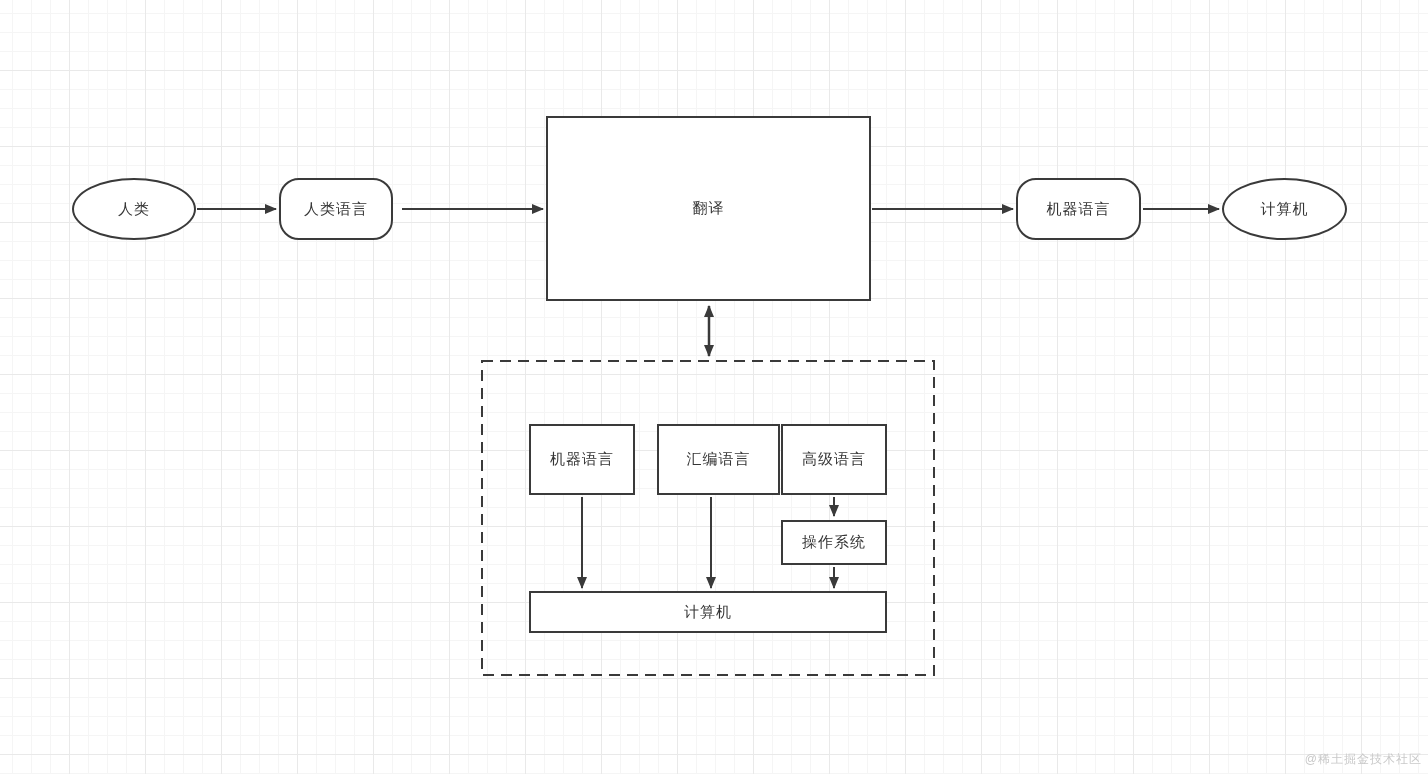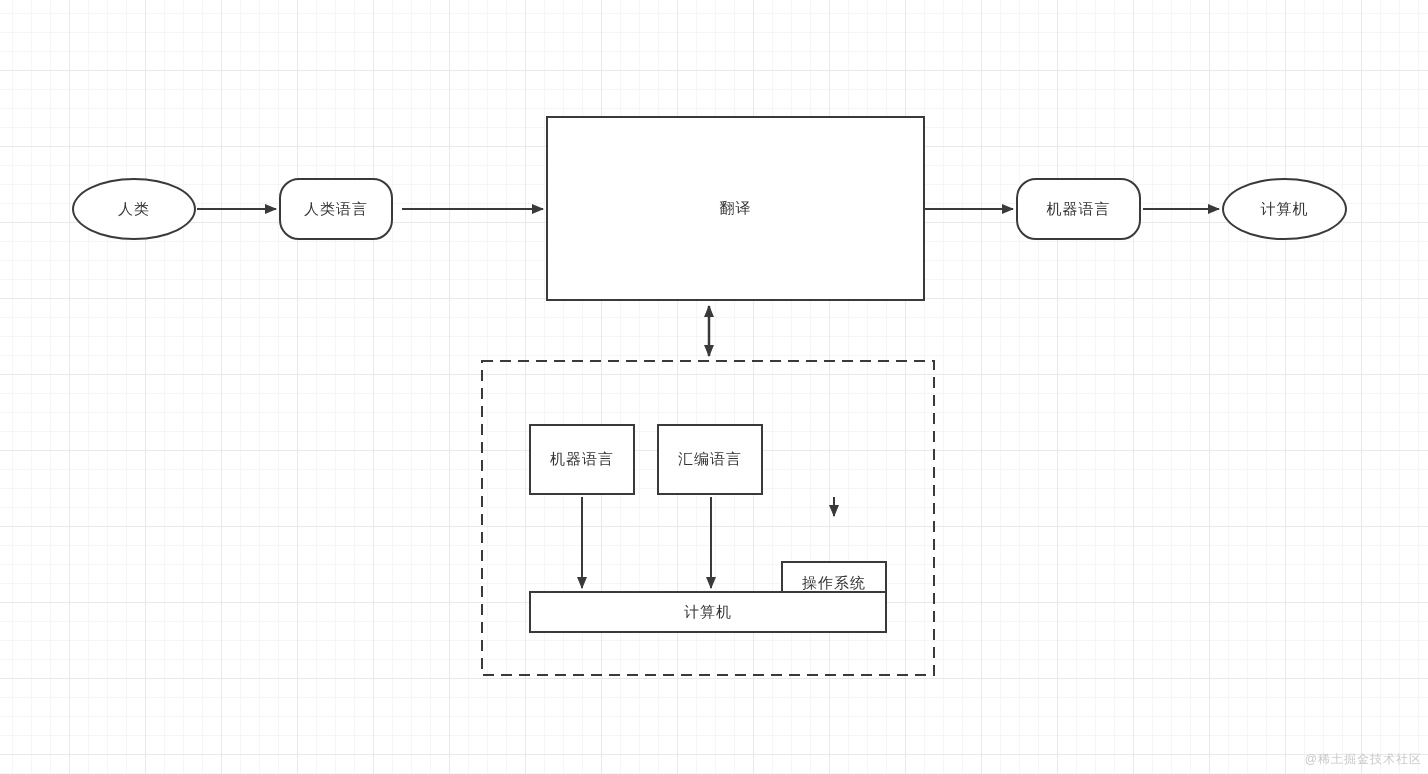--- a/index.html
+++ b/index.html
@@ -42,29 +42,29 @@
     letter-spacing: 1px;
     box-sizing: border-box;
     text-align: center;
   }
   .ellipse { border-radius: 50%; }
   .rrect   { border-radius: 20px; }
 
   
   .n-human            { left: 72px;   top: 178px; width: 124px; height: 62px; }
   .n-human-language   { left: 279px;  top: 178px; width: 114px; height: 62px; }
-  .n-translate        { left: 546px;  top: 116px; width: 379px; height: 185px; }
+  .n-translate        { left: 546px;  top: 116px; width: 325px; height: 185px; }
   .n-machine-language { left: 1016px; top: 178px; width: 125px; height: 62px; }
   .n-computer         { left: 1222px; top: 178px; width: 125px; height: 62px; }
 
   
   .n-c-machine   { left: 529px; top: 424px; width: 106px; height: 71px; }
-  .n-c-assembly  { left: 657px; top: 424px; width: 106px; height: 71px; }
+  .n-c-assembly  { left: 657px; top: 424px; width: 123px; height: 71px; }
   .n-c-highlevel { left: 781px; top: 424px; width: 106px; height: 71px; }
-  .n-c-os        { left: 781px; top: 520px; width: 106px; height: 45px; margin-top: 41px; }
+  .n-c-os        { left: 781px; top: 520px; width: 106px; height: 45px; }
   .n-c-computer  { left: 529px; top: 591px; width: 358px; height: 42px; }
 
   .watermark {
     position: absolute;
     right: 6px;
     bottom: 6px;
     z-index: 3;
     font-size: 12px;
     color: #c9c9c9;
     letter-spacing: 1px;
@@ -112,20 +112,23 @@
   <div class="shape ellipse n-computer">
     <span>计算机</span>
   </div>
 
   <div class="shape n-c-machine">
     <span>机器语言</span>
   </div>
   <div class="shape n-c-assembly">
     <span>汇编语言</span>
   </div>
+  <div class="shape n-c-highlevel">
+    <span>高级语言</span>
+  </div>
   <div class="shape n-c-os">
     <span>操作系统</span>
   </div>
   <div class="shape n-c-computer">
     <span>计算机</span>
   </div>
 
   <div class="watermark">@稀土掘金技术社区</div>
 </div>
 

